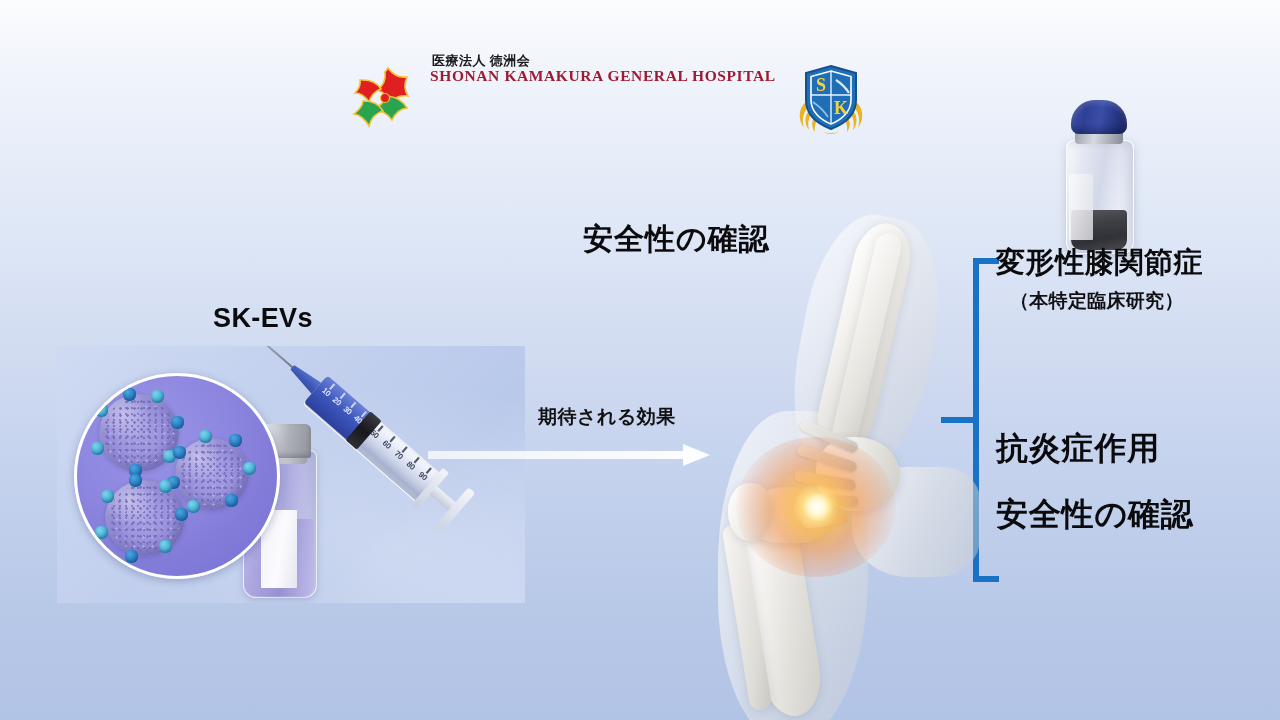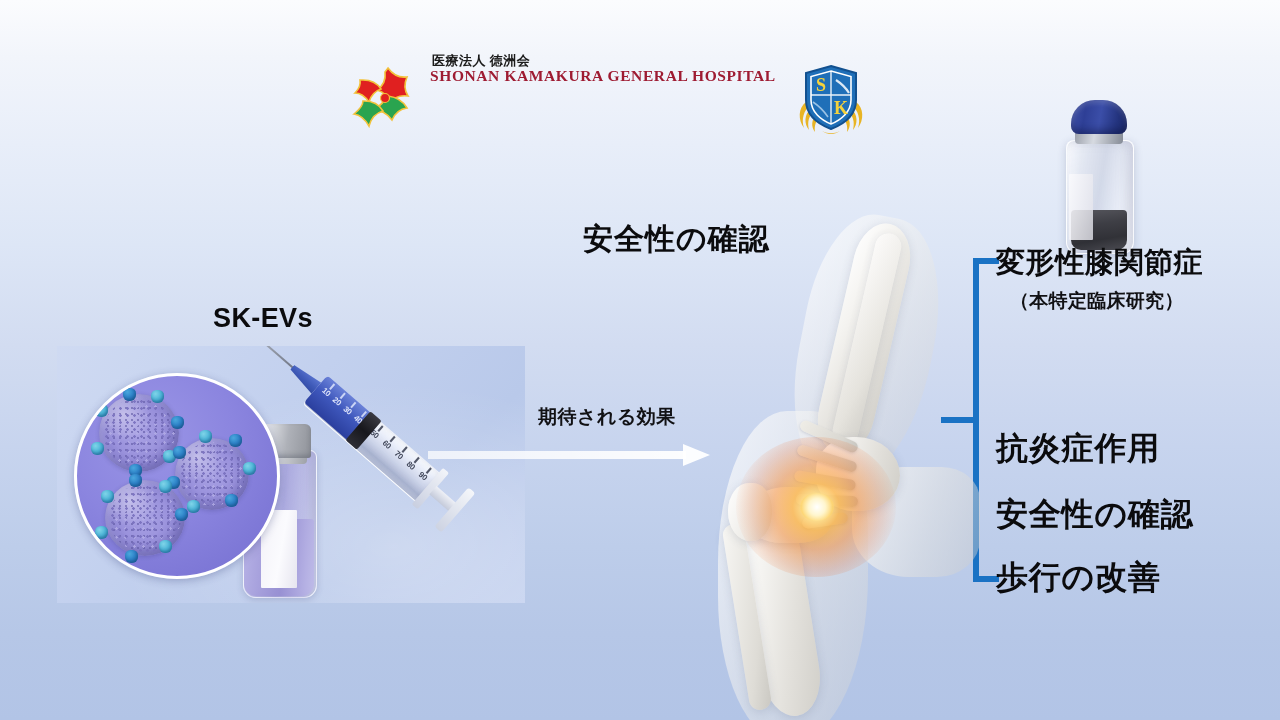--- a/index.html
+++ b/index.html
@@ -799,15 +799,14 @@
   </div>
 
   <div id="outcomes">
     <div class="oc-main">変形性膝関節症</div>
     <div class="oc-sub">（本特定臨床研究）</div>
   </div>
 
 
   <div class="oc-item" id="oc-anti">抗炎症作用</div>
   <div class="oc-item" id="oc-pain">安全性の確認</div>
-  <div class="oc-item" id="oc-walk">歩行の改善</div>
 
 </div>
 
 </body></html>

